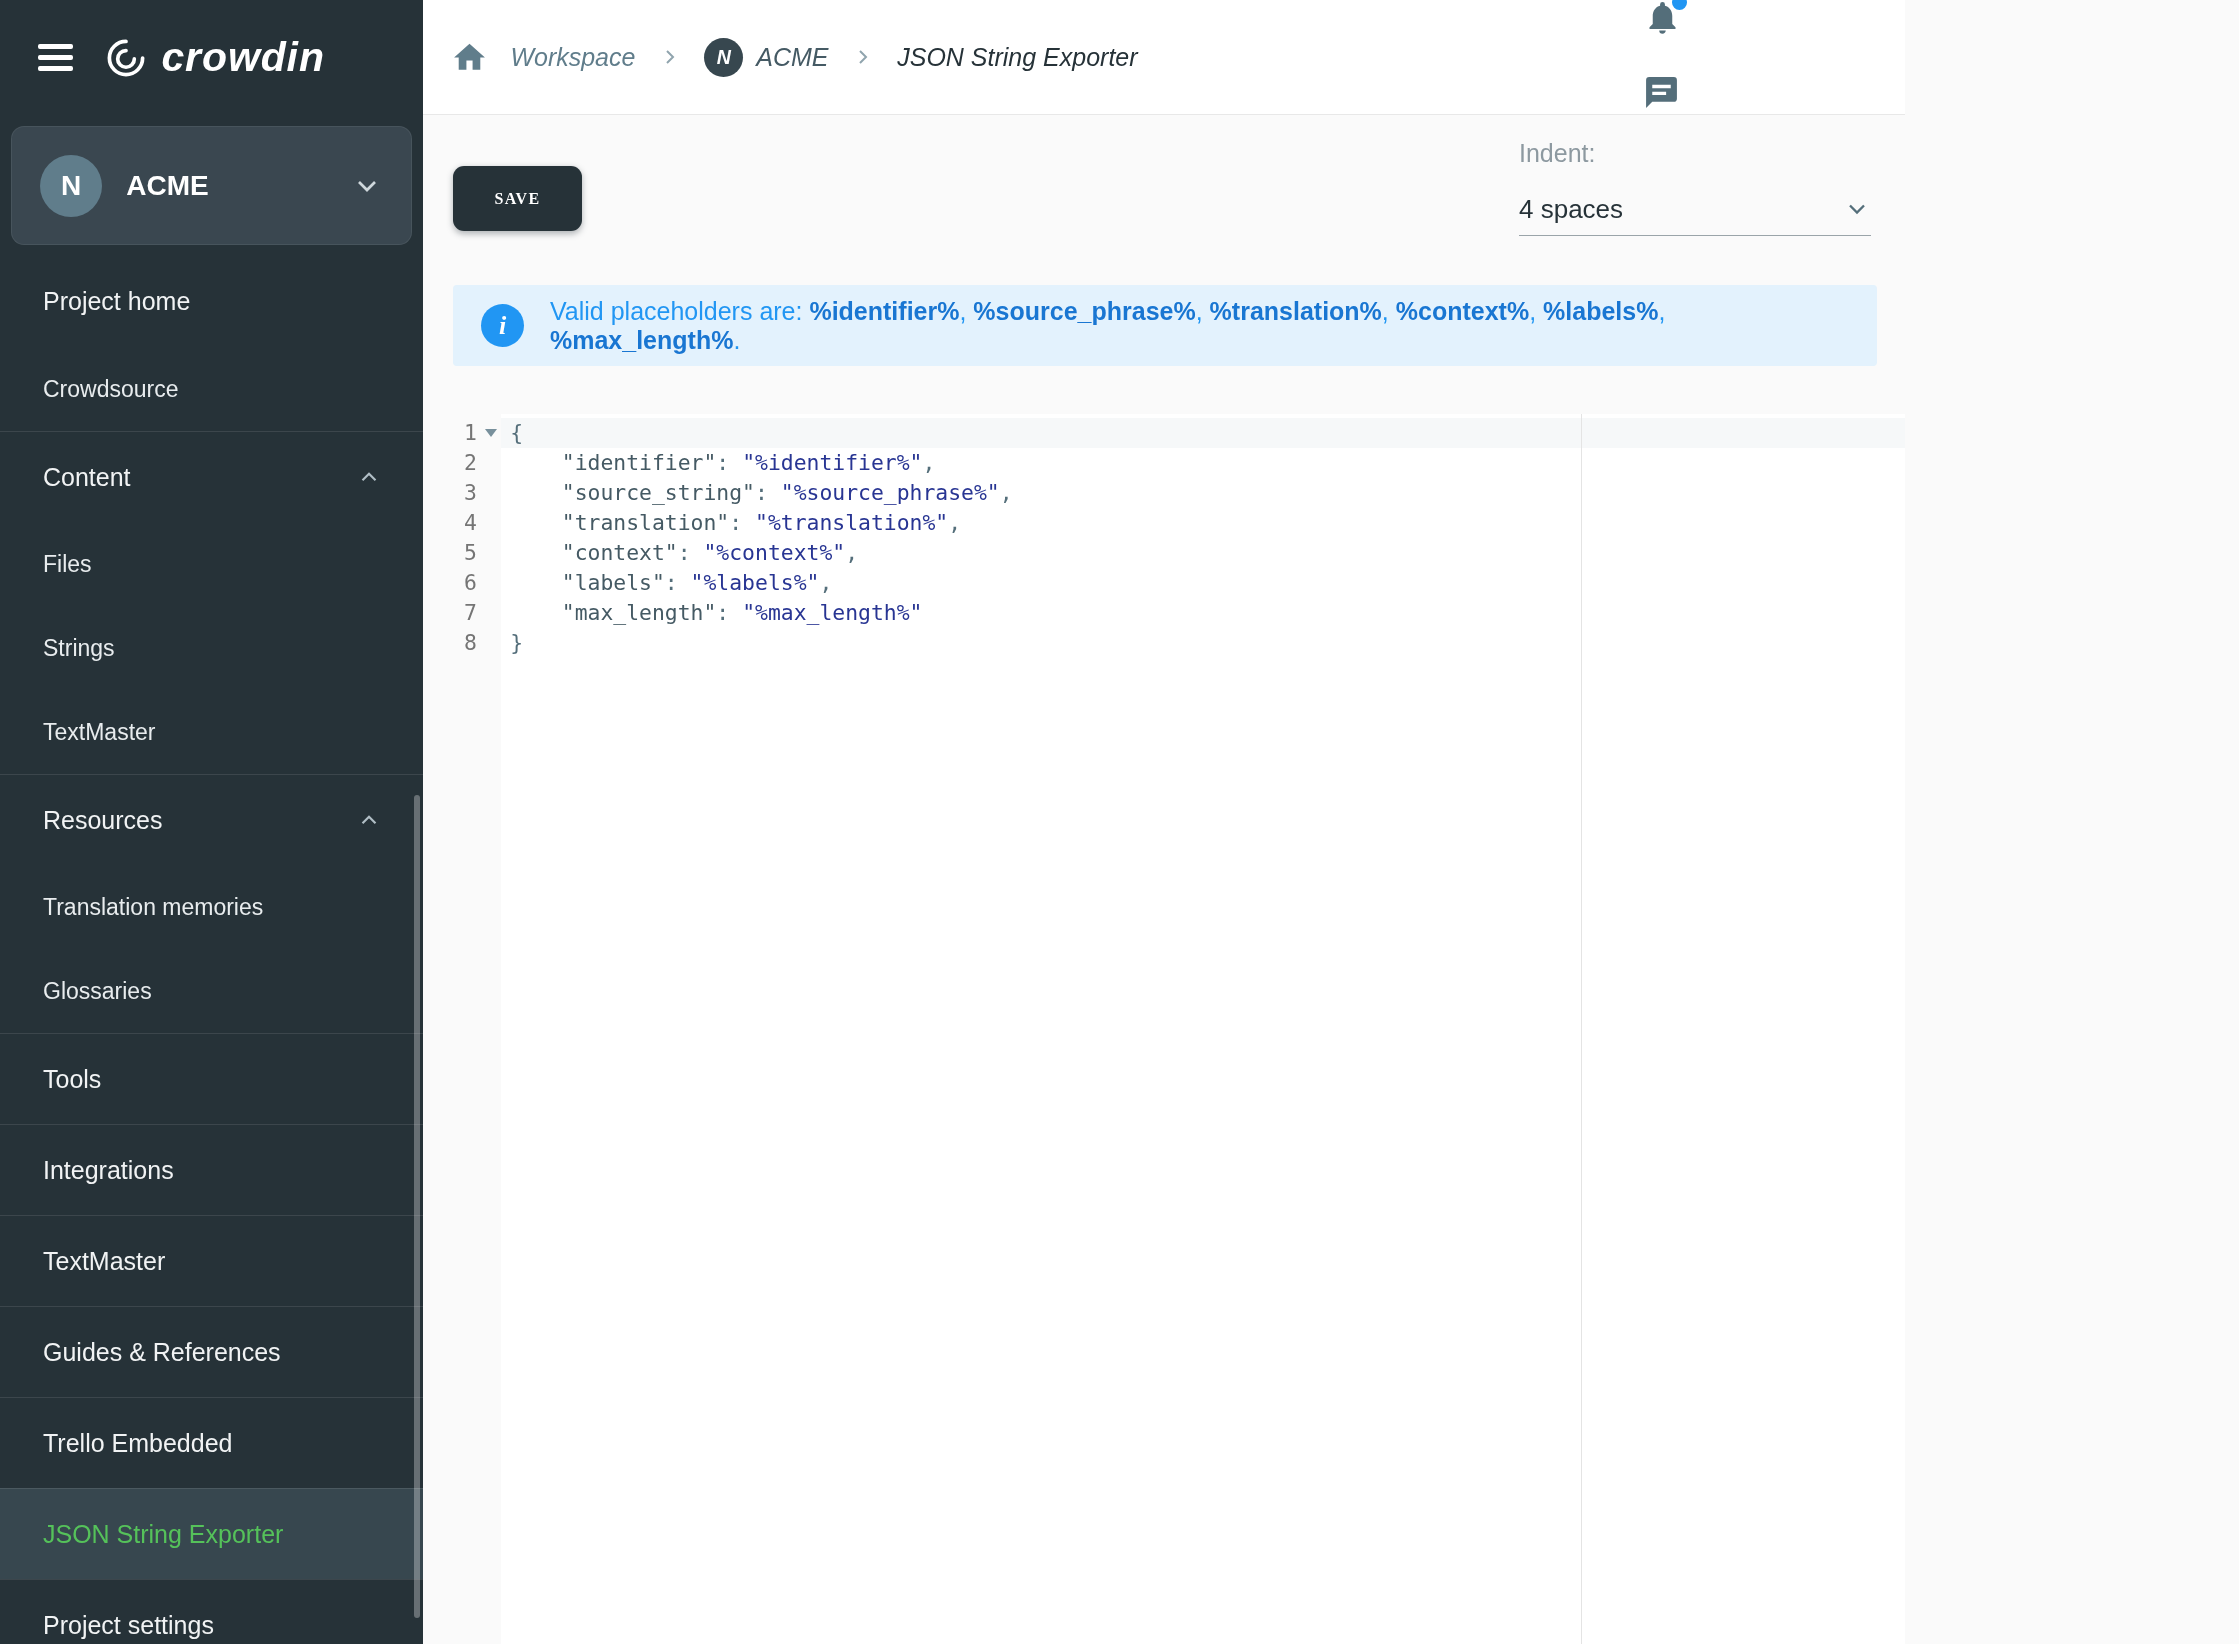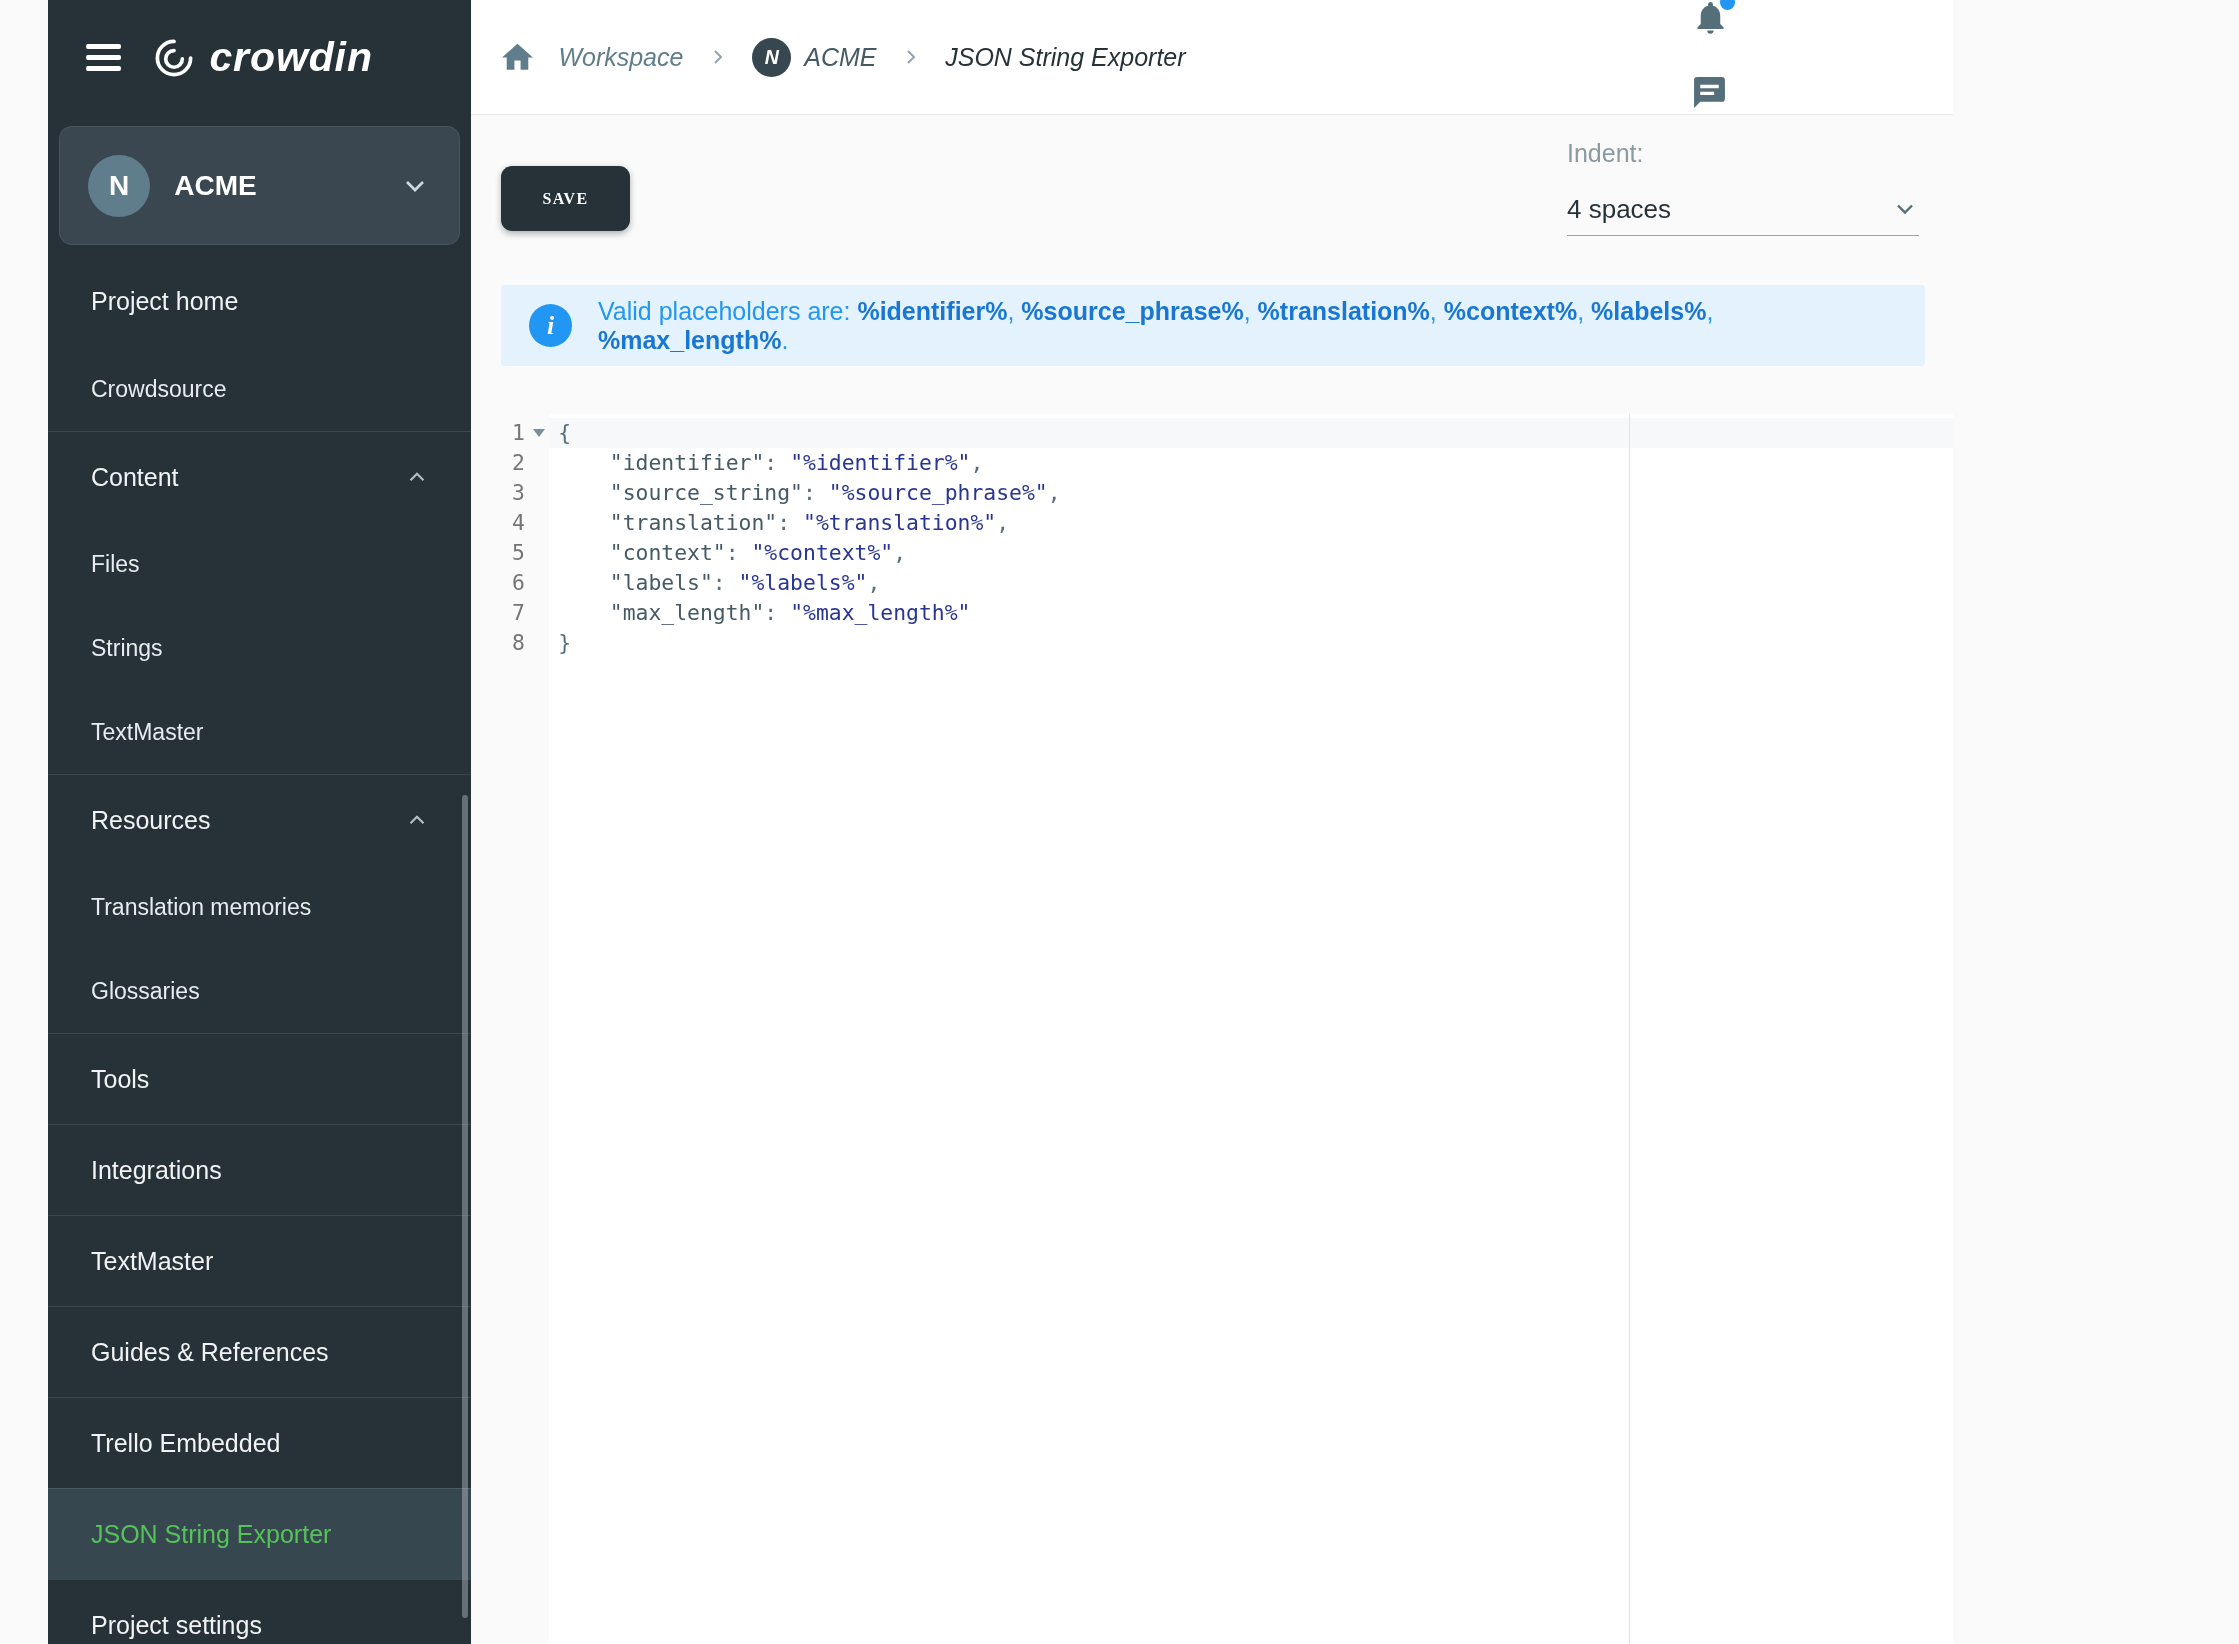--- a/index.html
+++ b/index.html
@@ -1,18 +1,18 @@
 <!DOCTYPE html>
 <html style="font-size:15px"><head>
 <meta charset="utf-8">
 <title>Crowdin — JSON String Exporter</title>
 <style>
   html,body{margin:0;padding:0;background:#fafafa;}
   .app{width:1905px;height:1644px;display:flex;position:relative;overflow:hidden;
-       font-family:"Liberation Sans", sans-serif;background:#fca5a5;margin-left:48px;}
+       font-family:"Liberation Sans", sans-serif;background:#fca5a5;}
 
   
   .sidebar{flex:0 0 423px;width:423px;background:#263238;color:#fff;position:relative;overflow:hidden;}
   .sidebar-header{height:115px;display:flex;align-items:center;padding-left:32px;}
   .hamburger{cursor:pointer;padding:5.6px;}
   .hamburger span{display:block;width:35px;height:4.7px;background:#fff;border-radius:1.9px;margin:6.5px 0;}
   .logo{display:flex;align-items:center;margin-left:24px;gap:11.2px;cursor:pointer;}
   .logo-text{font-size:41px;font-weight:bold;font-style:italic;letter-spacing:0.9px;color:#fff;}
 
   .workspace-select{margin:11.2px;height:119px;background:#3a4750;border:0.9px solid rgba(255,255,255,0.07);

